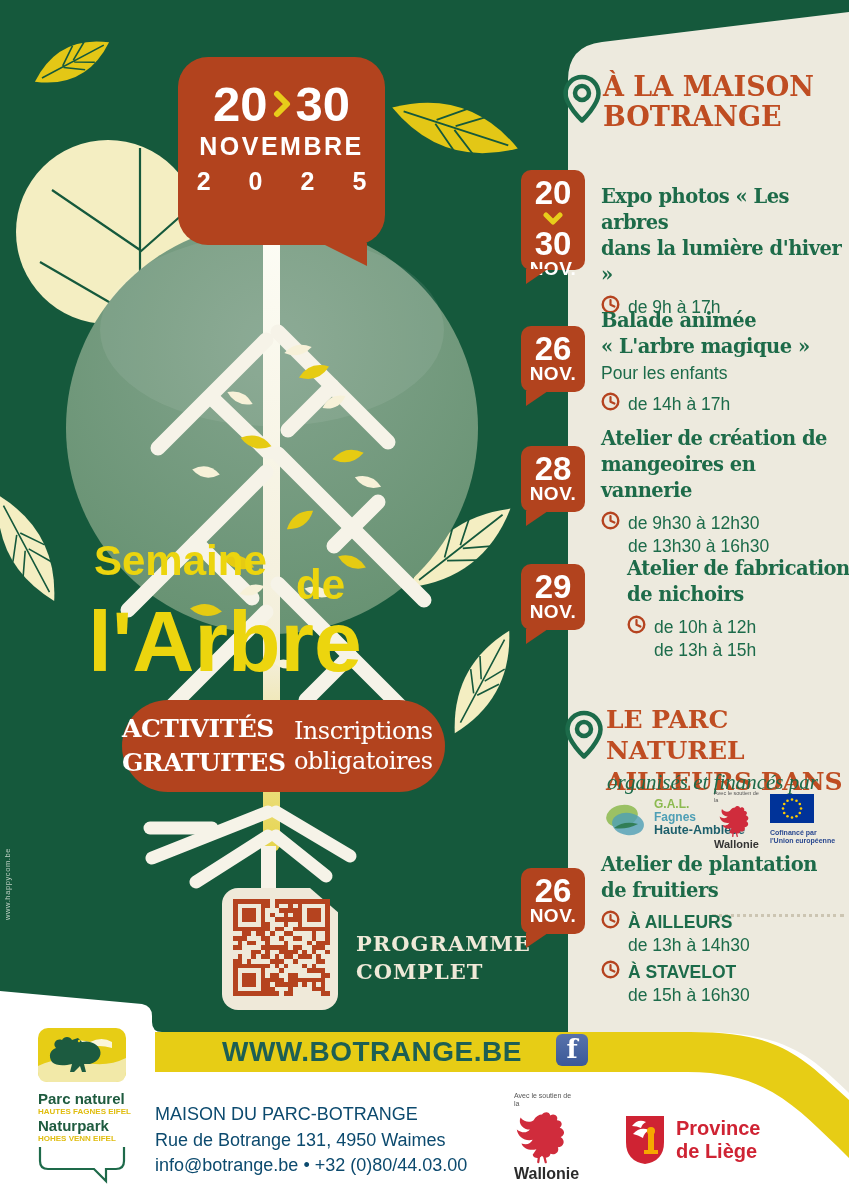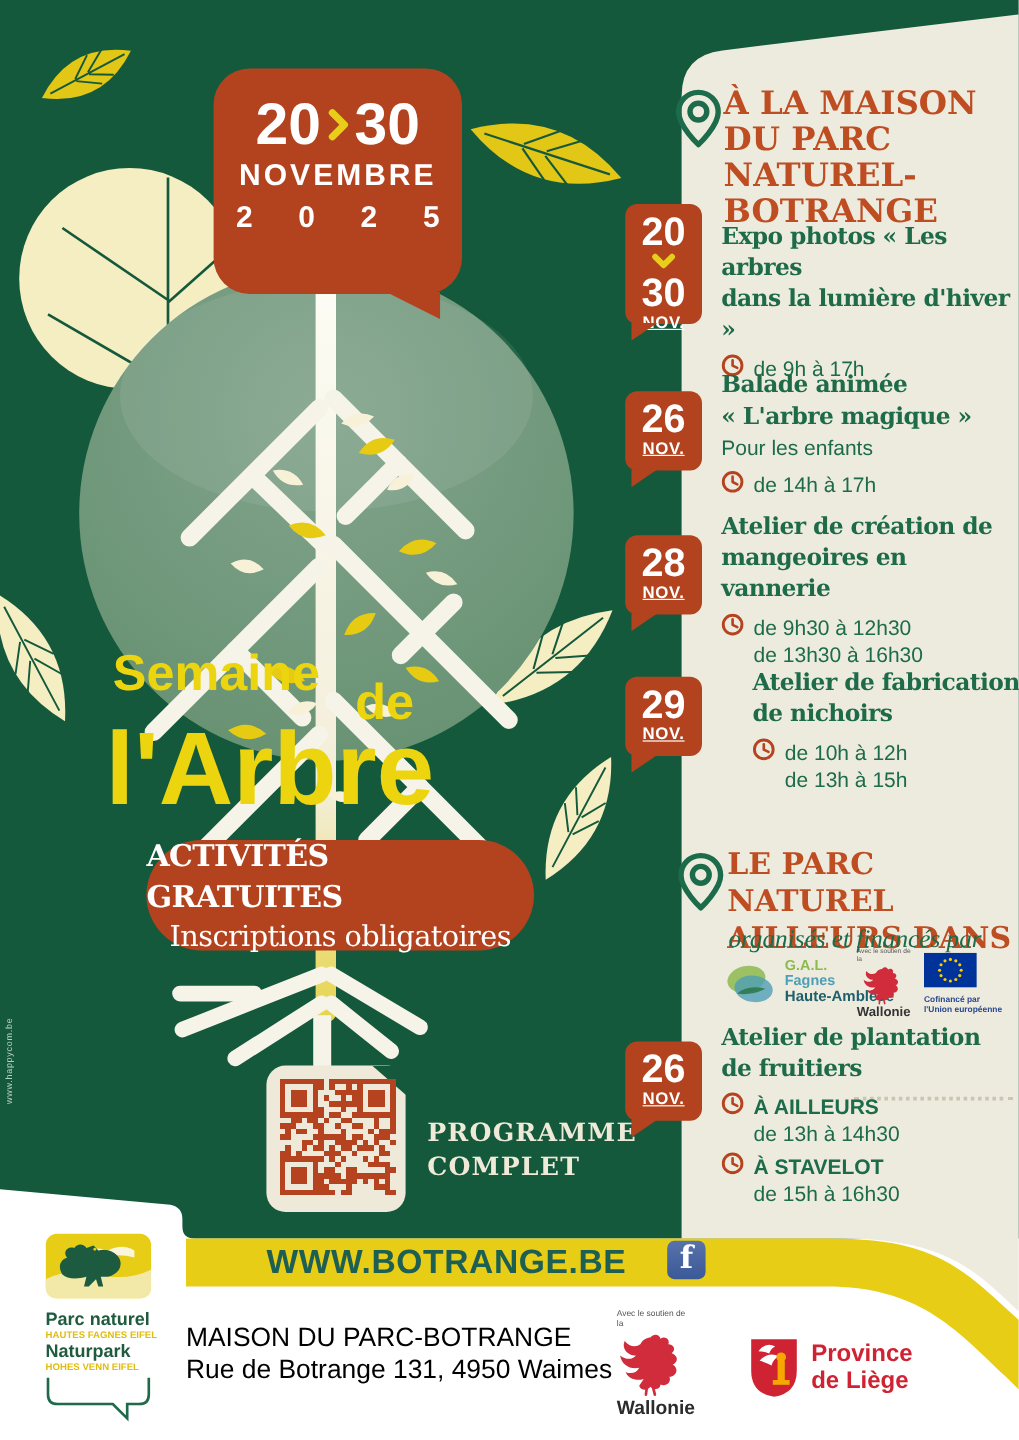--- a/index.html
+++ b/index.html
@@ -7,21 +7,21 @@
   body { font-family:"Liberation Sans", sans-serif; background:#ffffff; position:relative; overflow:hidden; }
   .abs { position:absolute; }
   .serif { font-family:"DejaVu Serif", serif; }
 
   
   .badge { position:absolute; left:521px; width:64px; background:#b2431e; border-radius:10px;
            color:#fff; text-align:center; font-weight:bold; }
   .badge::after { content:""; position:absolute; left:5px; bottom:-14px; width:22px; height:15px;
                   background:#b2431e; clip-path:polygon(0 0,100% 0,0 100%); }
   .badge .bnum { font-size:33px; line-height:33px; }
-  .badge .bmon { font-size:14px; line-height:17px; letter-spacing:.5px;text-decoration:underline; }
+  .badge .bmon { font-size:19px; line-height:17px; letter-spacing:.5px; }
 
   
   .etitle { font-family:"DejaVu Serif", serif; font-weight:bold; font-size:19.5px; line-height:26px;
             letter-spacing:-0.5px; color:#1d6b49; }
   .esub   { font-size:17.5px; line-height:24px; color:#1c6b4a; margin-top:1px; }
   .etime  { display:flex; align-items:flex-start; gap:8px; font-size:17.5px; line-height:24px;
             color:#1c6b4a; margin-top:7px; }
   .etime2 { font-size:17.5px; line-height:22px; color:#1c6b4a; margin-left:27px; }
   .eloc   { font-weight:bold; }
   .clock  { width:19px; height:19px; flex:0 0 19px; }
@@ -35,29 +35,29 @@
              border-radius:30px; color:#fff; text-align:center; font-weight:bold; }
   .datebox::after { content:""; position:absolute; right:18px; bottom:-21px; width:46px; height:23px;
                     background:#b2431e; clip-path:polygon(0 0,100% 0,100% 100%); }
   .datebox .row1 { display:flex; justify-content:center; align-items:center; gap:5px; margin-top:22px;
                    font-size:49px; line-height:50px; }
   .datebox .month { font-size:25px; line-height:34px; letter-spacing:2.5px; }
   .datebox .year  { font-size:25px; line-height:36px; letter-spacing:38px; margin-right:-38px; display:inline-block; }
 
   
   .pill { position:absolute; left:122px; top:700px; width:323px; height:92px; background:#b2431e;
-          border-radius:46px; display:flex; flex-direction:column; justify-content:center; align-items:center;
+          border-radius:46px; display:flex; flex-direction:row; justify-content:center; align-items:center;
           color:#fff; font-family:"DejaVu Serif", serif; }
   .pill .l1 { font-weight:bold; font-size:25px; line-height:34px; letter-spacing:-0.5px; }
   .pill .l2 { font-size:24px; line-height:30px; letter-spacing:-0.5px; }
 
   .ttl { position:absolute; color:#ecd50e; font-weight:bold; letter-spacing:0; }
 
   
-  .addr { font-size:22px; line-height:25.5px; color:#000000; }
+  .addr { font-size:18px; line-height:25.5px; color:#0c4a6e; }
   .prov-text { font-weight:bold; font-size:20px; line-height:23px; color:#cf2333; }
   .fb { position:absolute; left:556px; top:1034px; width:32px; height:32px; border-radius:6px;
         background:linear-gradient(#5872ab,#3b5998); color:#fff; font-family:"DejaVu Serif", serif;
         font-weight:bold; font-size:26px; text-align:center; line-height:30px; }
   .credit { position:absolute; left:3px; top:848px; writing-mode:vertical-rl; transform:rotate(180deg);
             font-size:7.5px; letter-spacing:.6px; color:#bccfc2; }
   .dotted { position:absolute; left:712px; top:914px; width:132px; border-top:3px dotted #ccc5b2; }
 </style>
 </head>
 <body>
@@ -352,21 +352,20 @@
 </div>
 
 <div class="credit">www.happycom.be</div>
 
 <span class="pin abs" style="left:562px; top:74px;"><svg width="40" height="50" viewBox="0 0 40 50">
       <path d="M20 3 C10.6 3 3.5 10.4 3.5 19.6 C3.5 31 20 46.5 20 46.5 C20 46.5 36.5 31 36.5 19.6 C36.5 10.4 29.4 3 20 3 Z" stroke="#1c6b4a" stroke-width="4.5" fill="none" stroke-linejoin="round"></path>
       <circle cx="20" cy="19" r="7" stroke="#1c6b4a" stroke-width="4.5" fill="none"></circle>
     </svg></span>
 <div class="abs rust-head" style="left:603px; top:72px; font-size:27px; line-height:30px;">
   <div>À LA MAISON</div>
-  <div>DU PARC NATUREL-</div>
   <div>BOTRANGE</div>
 </div>
 
 <div class="badge" style="top:170px; height:100px; padding-top:6px;">
   <div class="bnum">20</div>
   <svg width="22" height="13" viewBox="0 0 22 13" style="margin:-2px 0;">
       <polyline points="4,3 11,10 18,3" stroke="#e8cd1a" stroke-width="5" fill="none" stroke-linecap="round" stroke-linejoin="round"></polyline>
     </svg>
   <div class="bnum">30</div>
   <div class="bmon">NOV.</div>
@@ -536,20 +535,21 @@
     <div style="font-weight:bold; font-size:8px; color:#e0bd10; margin-top:2px;">HOHES VENN EIFEL</div>
   </div>
   <svg width="90" height="40" viewBox="0 0 90 40" style="margin-top:4px;">
     <path d="M2 0 V14 Q2 22 10 22 H56 L68 34 V22 H78 Q86 22 86 14 V0" stroke="#1e6a4a" stroke-width="2.2" fill="none"></path>
   </svg>
 </div>
 
 <div class="abs addr" style="left:155px; top:1102px;">
   <div>MAISON DU PARC-BOTRANGE</div>
   <div>Rue de Botrange 131, 4950 Waimes</div>
+  <div>info@botrange.be • +32 (0)80/44.03.00</div>
 </div>
 
 <div class="abs" style="left:514px; top:1092px; width:70px; text-align:left;">
   <div style="font-size:7px; line-height:8px; color:#555;">
     <div>Avec le soutien de</div>
     <div>la</div>
   </div>
   <span class="rooster" style="display:block; width:56px; height:56px; margin-top:1px;"><svg width="100%" height="100%" viewBox="0 0 60 60">
         <path fill="#d02c3c" d="M30 6 C33 2 38 3 39 7 C43 4 48 8 46 12 C51 12 53 17 49 20 C55 22 55 28 50 30 C56 34 53 41 47 41 C49 46 44 50 39 48 C39 52 33 54 30 50 C27 54 21 53 20 49 L24 43 C18 45 10 43 8 37 C14 39 18 37 20 33 C12 35 4 30 3 22 C8 26 14 26 17 22 C10 22 4 16 7 9 C11 14 17 15 21 12 C23 8 27 6 30 6 Z"></path>
         <path d="M27 49 L26 57 M32 49 L34 57" stroke="#d02c3c" stroke-width="2.4" stroke-linecap="round"></path>

